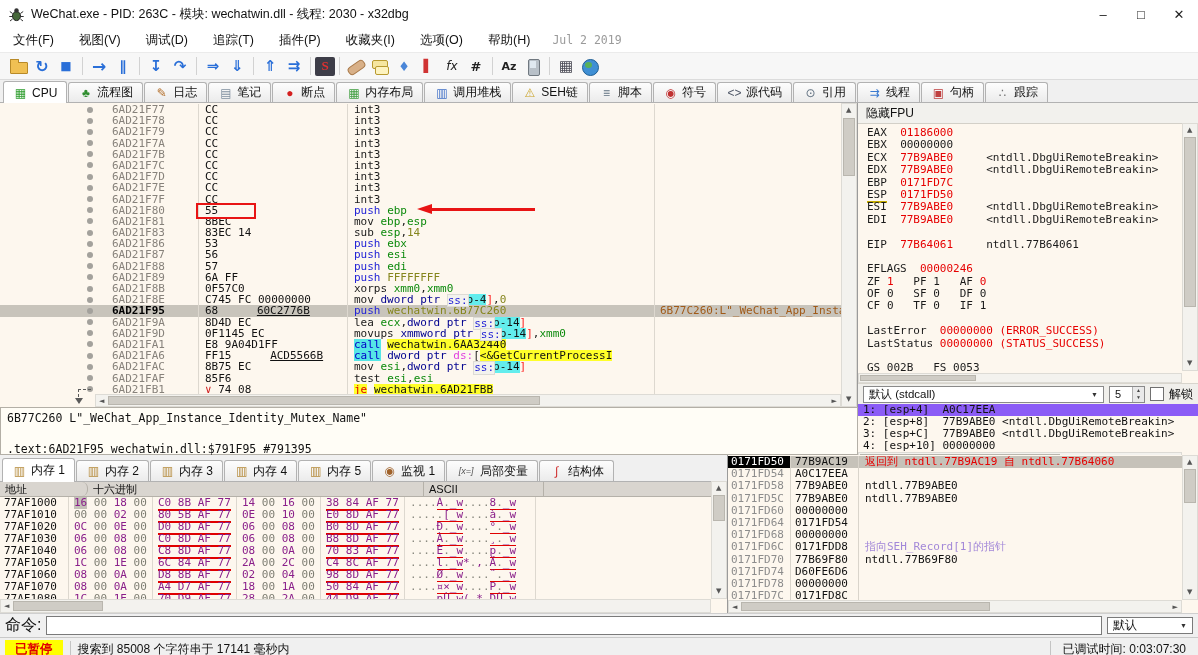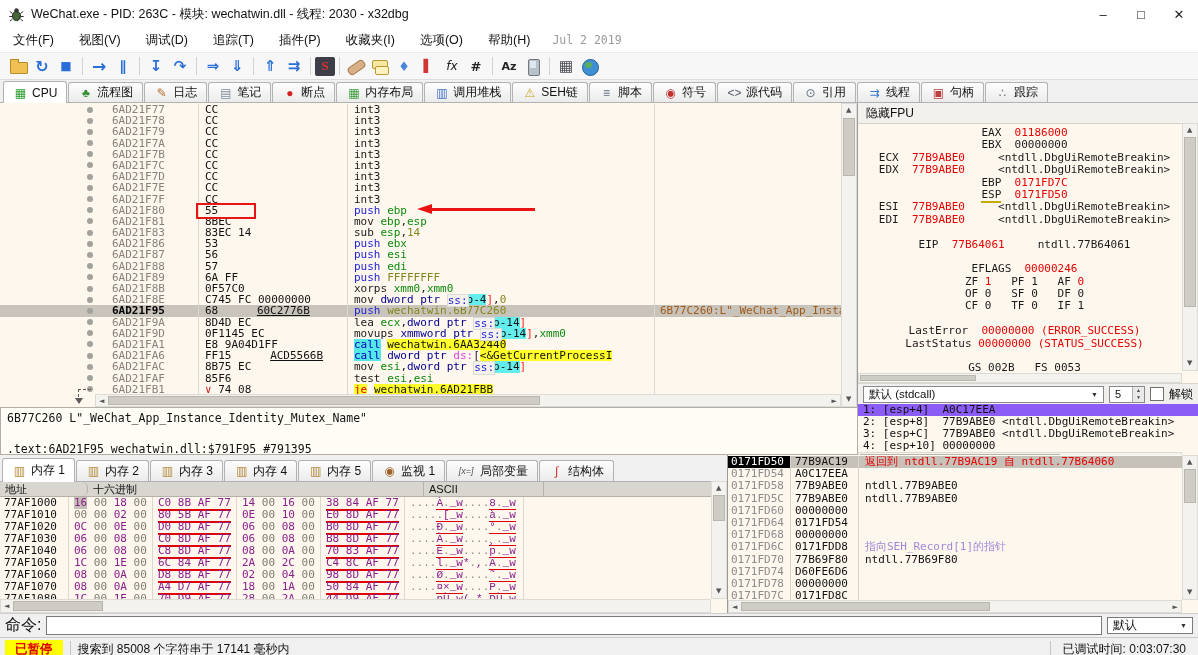--- a/index.html
+++ b/index.html
@@ -88,21 +88,21 @@
 
   .infobox{height:48px;background:#fffdf6;border:1px solid #b3afa6;box-sizing:border-box;
            font-family:"DejaVu Sans Mono",monospace;font-size:11.5px;padding:3px 0 0 6px;}
   .infobox .l2{margin-top:17px;}
 
   
   .regpane{width:340px;background:#fdf7ee;display:flex;flex-direction:column;position:relative;box-sizing:border-box;}
   .fpubar{height:20px;background:#f2f1ed;border-bottom:1px solid #d3d0c8;font-size:12px;
           display:flex;align-items:center;padding-left:8px;flex:none;}
   .rlines{height:246px;overflow:hidden;padding:3px 0 0 9px;margin-right:16px;flex:none;}
-  .rline{height:12.4px;line-height:12.4px;font-family:"DejaVu Sans Mono",monospace;font-size:11px;white-space:pre;text-align:center;}
+  .rline{height:12.4px;line-height:12.4px;font-family:"DejaVu Sans Mono",monospace;font-size:11px;white-space:pre;}
   .r-hscroll{position:relative !important;height:10px;margin-right:16px;flex:none;}
   .convrow{height:20px;background:#f0efeb;border-top:1px solid #d8d5cd;display:flex;align-items:center;
            gap:5px;padding:0 5px;flex:none;}
   .combo{flex:1;height:17px;background:#fff;border:1px solid #8a8a8a;font-size:11.5px;display:flex;
          align-items:center;padding:0 5px;box-sizing:border-box;}
   .combo .dd{margin-left:auto;font-size:7px;color:#333;}
   .spin{width:36px;height:17px;background:#fff;border:1px solid #8a8a8a;display:flex;font-size:11px;box-sizing:border-box;}
   .spin .num{flex:1;padding-left:5px;line-height:15px;}
   .spin .sb2{width:11px;display:flex;flex-direction:column;border-left:1px solid #b0b0b0;}
   .spin .sb2 span{flex:1;font-size:5px;line-height:6px;text-align:center;background:#e9e9e9;color:#444;}
@@ -124,21 +124,21 @@
   .memhead{height:14px;display:flex;background:#d9d5cf;border-bottom:1px solid #b5b1a9;
            font-size:11px;line-height:14px;flex:none;}
   .mh{border-right:1px solid #b5b1a9;padding-left:5px;box-sizing:border-box;}
   .memrows{height:104px;overflow:hidden;margin-right:16px;flex:none;}
   .mrow{display:flex;height:12px;line-height:12px;font-family:"DejaVu Sans Mono",monospace;font-size:11px;white-space:pre;}
   .m-addr{width:68px;padding-left:4px;box-sizing:border-box;flex:none;color:#111;}
   .mgrp{width:84px;padding-left:5px;border-left:1px solid #ddd8cf;box-sizing:border-box;flex:none;}
   .pgrp .hb{border-bottom:2px solid #e00000;}
   .hb.b0{color:#7d7d72;} .hb.b1{color:#8a1f8a;}
   .hb.hsel{background:#c4c0b8;}
-  .m-ascii{width:120px;padding-left:5px;border-left:1px solid #ddd8cf;border-right:1px solid #ddd8cf;box-sizing:border-box;flex:none;font-family:Liberation Mono, monospace;}
+  .m-ascii{width:132px;padding-left:5px;border-left:1px solid #ddd8cf;border-right:1px solid #ddd8cf;box-sizing:border-box;flex:none;}
   .ac.a0{color:#8a8a80;} .ac.a1{color:#8a1f8a;}
   .ac.au{border-bottom:1.5px solid #e00000;}
   .m-hscroll{left:0;right:16px;bottom:0;height:14px;}
   .m-vscroll{right:0;top:26px;width:16px;height:118px;}
 
   .stackpane{flex:1;position:relative;background:#fdf7ee;}
   .srows{position:absolute;left:0;top:1px;right:16px;bottom:13px;overflow:hidden;}
   .srow{display:flex;height:12.2px;line-height:12.2px;font-family:"DejaVu Sans Mono",monospace;font-size:11px;white-space:pre;}
   .srow.sel{background:#c6c2b9;}
   .s-addr{width:62px;padding-left:3px;box-sizing:border-box;flex:none;color:#8c8c8c;}

